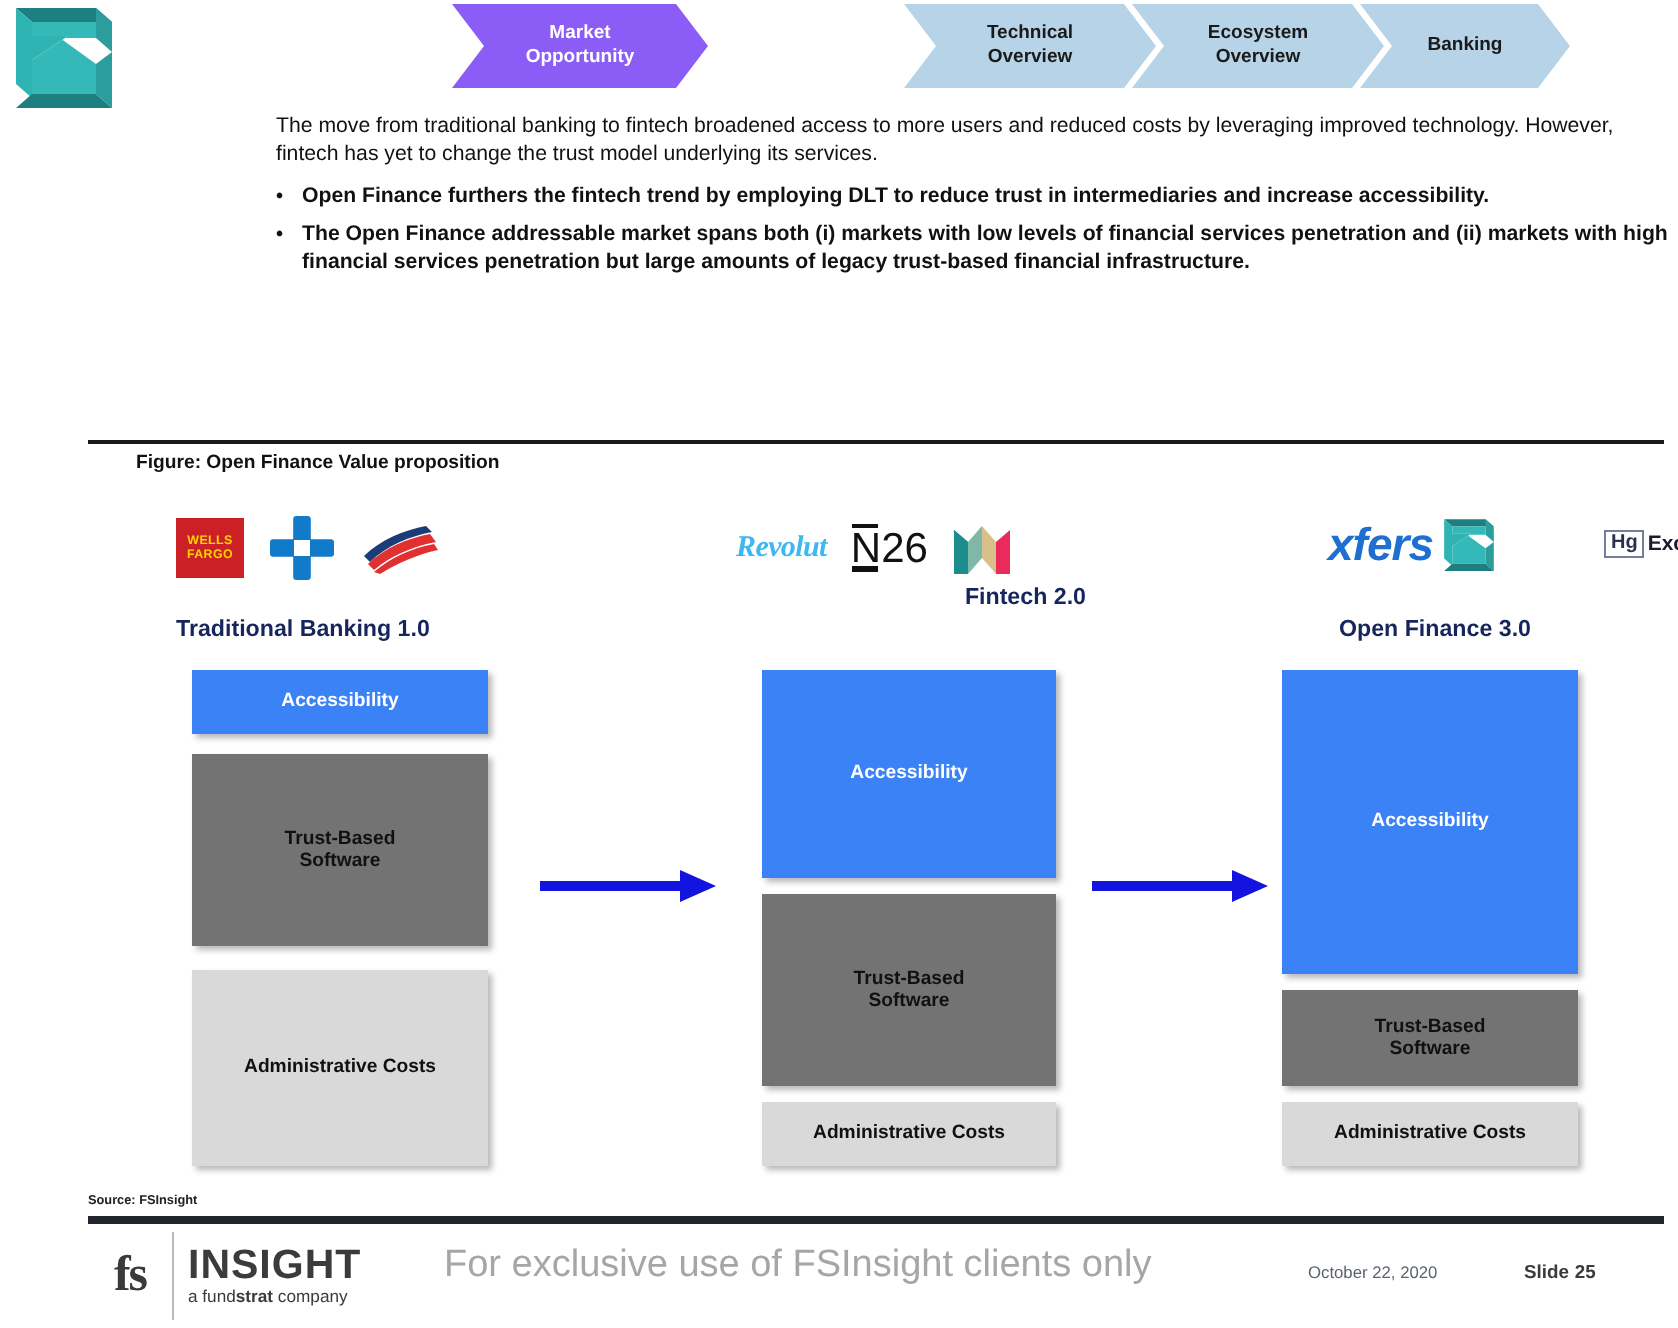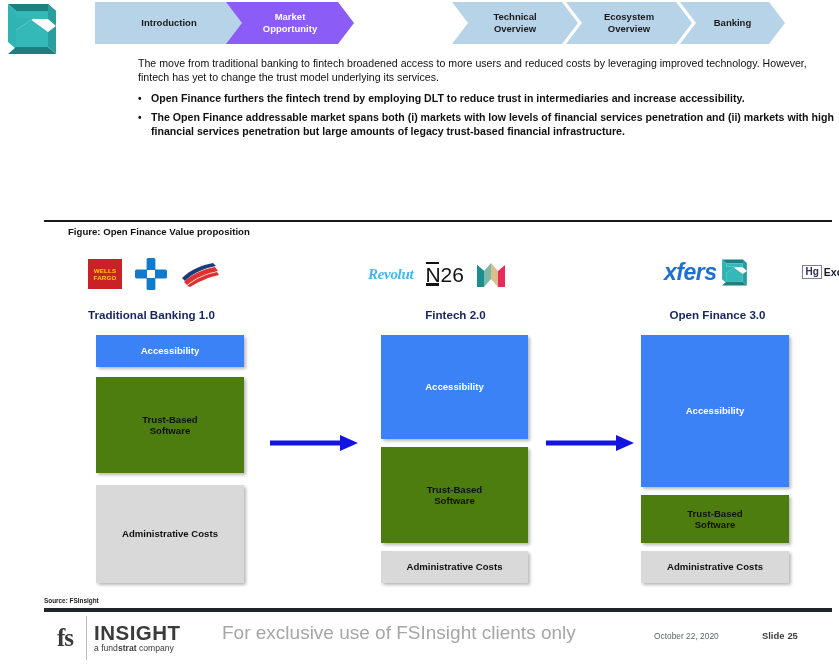--- a/index.html
+++ b/index.html
@@ -104,21 +104,21 @@
   .bar {
     position: absolute;
     display: flex; align-items: center; justify-content: center;
     text-align: center;
     font-size: 9.6px; font-weight: bold;
     line-height: 1.2;
     box-sizing: border-box;
     box-shadow: 2px 2px 3px rgba(0,0,0,0.28);
   }
   .bar.teal   { background: #3b82f6; color: #ffffff; text-align: right; }
-  .bar.blue   { background: #4d7c0f; color: #111111; }
+  .bar.blue   { background: #737373; color: #111111; }
   .bar.gray   { background: #d9d9d9; color: #111111; }
 
   .flow-arrow { position: absolute; }
 
   
   .logo-wf {
     width: 34px; height: 30px; background: #cc2027;
     display: flex; flex-direction: column;
     align-items: center; justify-content: center;
     color: #ffd400; font-size: 6.2px; font-weight: bold;
@@ -180,23 +180,20 @@
       <polygon points="4,2 44,2 52,9 12,9" fill="#1d7f80"></polygon>
       <polygon points="44,2 52,9 52,24 44,17" fill="#2a9d9c"></polygon>
       <polygon points="4,2 12,9 12,16 30,16 12,28 12,47 4,40" fill="#2fb3b3"></polygon>
       <polygon points="12,9 44,9 44,17 26,17 44,30 44,45 12,45 12,28 30,16 12,16" fill="#34b9b8"></polygon>
       <polygon points="12,45 44,45 52,52 4,52" fill="#1d7f80"></polygon>
       <polygon points="44,30 52,24 52,52 44,45" fill="#2a9d9c"></polygon>
     </svg>
   </div>
 
   <div class="chev-wrap">
-    <div class="chev first" style="left:0px; width:148px;">
-      <span class="lbl">Introduction</span>
-    </div>
 
     <div class="chev arrowed active" style="left:131px; width:128px;">
       <span class="lbl">
         <span>Market</span><br>
         <span>Opportunity</span>
       </span>
     </div>
 
 
     <div class="chev arrowed" style="left:357px; width:126px;">
@@ -296,21 +293,21 @@
       <polygon points="1,6 1,28 8,28 8,12" fill="#1d8c8c"></polygon>
       <polygon points="1,6 8,12 15,4 15,20 22,12 29,6 29,28 22,28 22,13 15,21 8,13 8,28 1,28" fill="none"></polygon>
       <polygon points="1,6 8,12 8,28 1,28" fill="#1d8c8c"></polygon>
       <polygon points="8,12 15,4 15,20 8,28" fill="#7fb8a8"></polygon>
       <polygon points="15,4 22,12 22,28 15,20" fill="#d9c08a"></polygon>
       <polygon points="22,12 29,6 29,28 22,28" fill="#ea2a5b"></polygon>
     </svg>
   </div>
 </div>
 
-<div class="col-header" style="left:368px; top:308px; width:175px; text-align:center;">Fintech 2.0</div>
+<div class="col-header" style="left:368px; top:292px; width:175px; text-align:right;">Fintech 2.0</div>
 
 <div class="bar teal" style="left:381px; top:335px; width:147px; height:104px;">
   <span>Accessibility</span>
 </div>
 <div class="bar blue" style="left:381px; top:447px; width:147px; height:96px;">
   <span>
     <span>Trust-Based</span><br>
     <span>Software</span>
   </span>
 </div>

